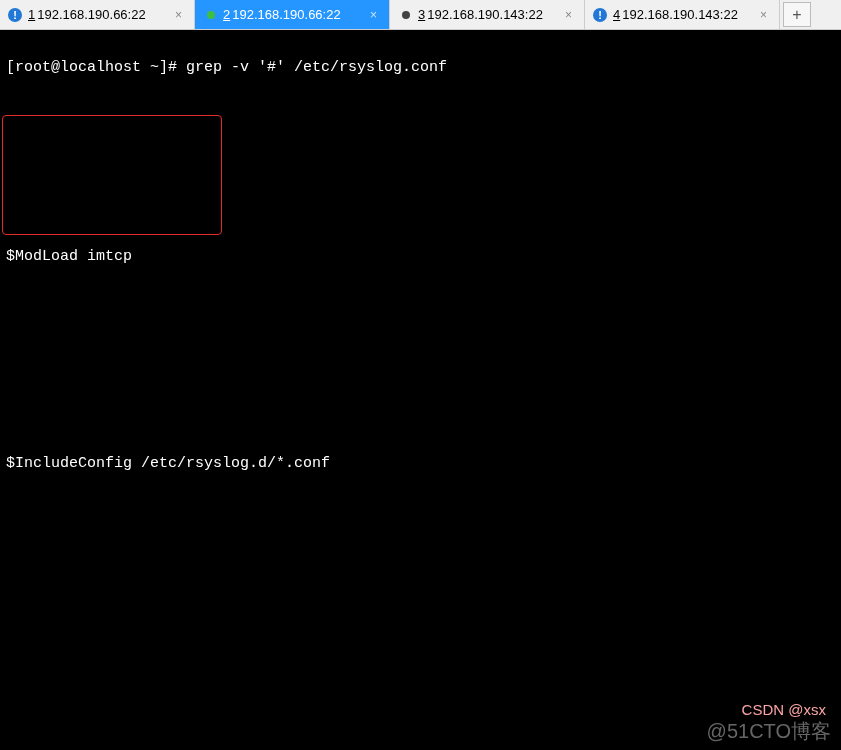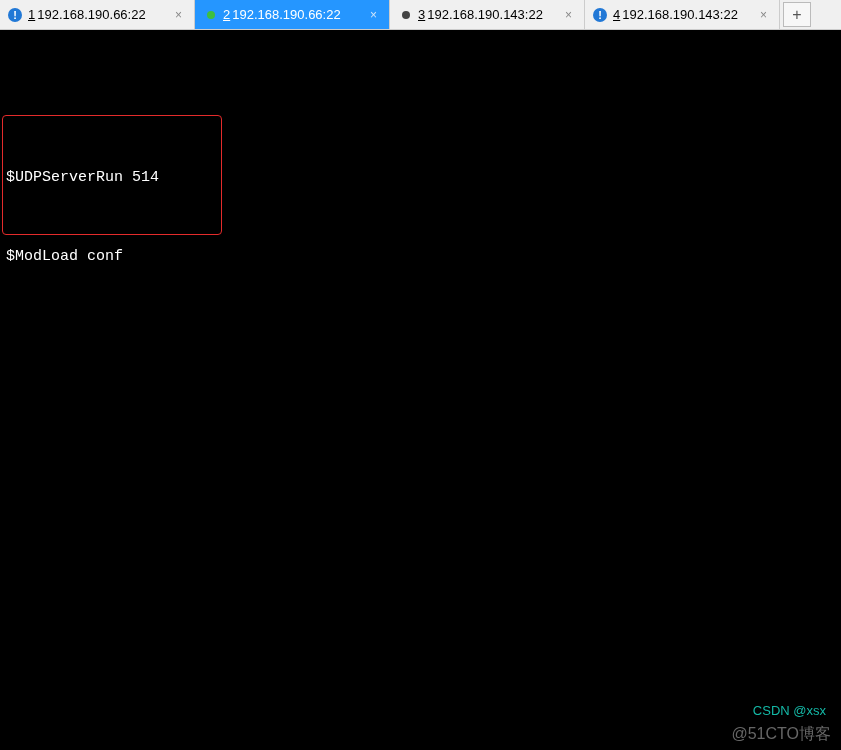--- a/index.html
+++ b/index.html
@@ -110,30 +110,30 @@
       left: 2px;
       top: 85px;
       width: 220px;
       height: 120px;
       pointer-events: none;
     }
     .watermark1 {
       position: absolute;
       bottom: 30px;
       right: 15px;
-      color: #14b8a6;
-      font-size: 13px;
+      color: #fca5a5;
+      font-size: 15px;
       font-family: Arial, sans-serif;
     }
     .watermark2 {
       position: absolute;
       bottom: 5px;
       right: 10px;
       color: #666;
-      font-size: 16px;
+      font-size: 20px;
       font-family: Arial, sans-serif;
     }
     .spacer { height: 16px; }
     .spacer-lg { height: 34px; }
   </style>
 </head>
 <body>
 
 <div class="tab-bar">
   <div class="tab">
@@ -161,28 +161,29 @@
     <span class="status-icon status-alert">!</span>
     <span class="num">4</span>
     <span> </span>
     <span>192.168.190.143:22</span>
     <span class="close">×</span>
   </div>
   <div class="add-tab">+</div>
 </div>
 
 <div class="terminal">
-<div class="spacer-lg"></div>
-<div class="spacer-lg"></div>
-<div>$UDPServerRun 514</div>
+<div>[root@localhost ~]# grep -v '#' /etc/rsyslog.conf</div>
+<div class="spacer-lg"></div>
+<div class="spacer-lg"></div>
 <div class="spacer"></div>
-<div>$ModLoad conf</div>
-<div class="spacer-lg"></div>
-<div class="spacer-lg"></div>
-<div class="spacer-lg"></div>
+<div>$ModLoad imtcp</div>
+<div class="spacer-lg"></div>
+<div class="spacer-lg"></div>
+<div class="spacer-lg"></div>
+<div>$IncludeConfig /etc/rsyslog.d/*.conf</div>
 <div class="spacer-lg"></div>
 <div class="spacer-lg"></div>
 
 
 
 
 
 
 
 

